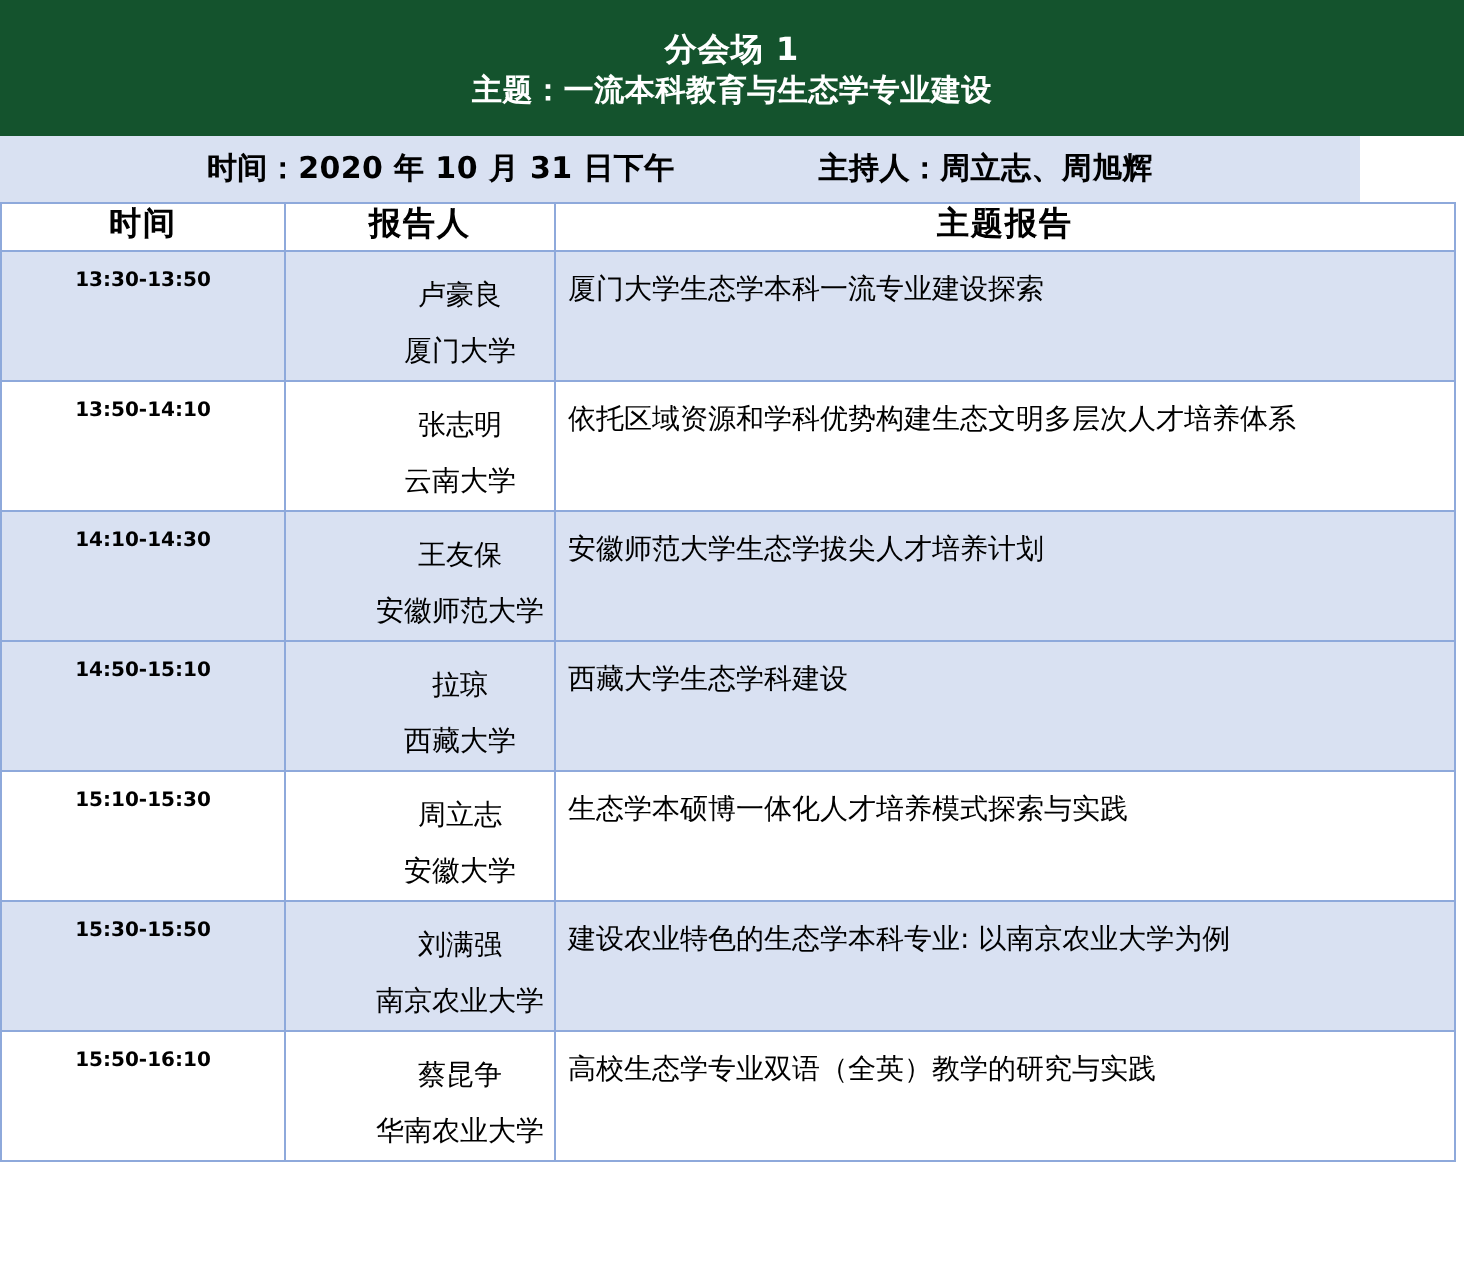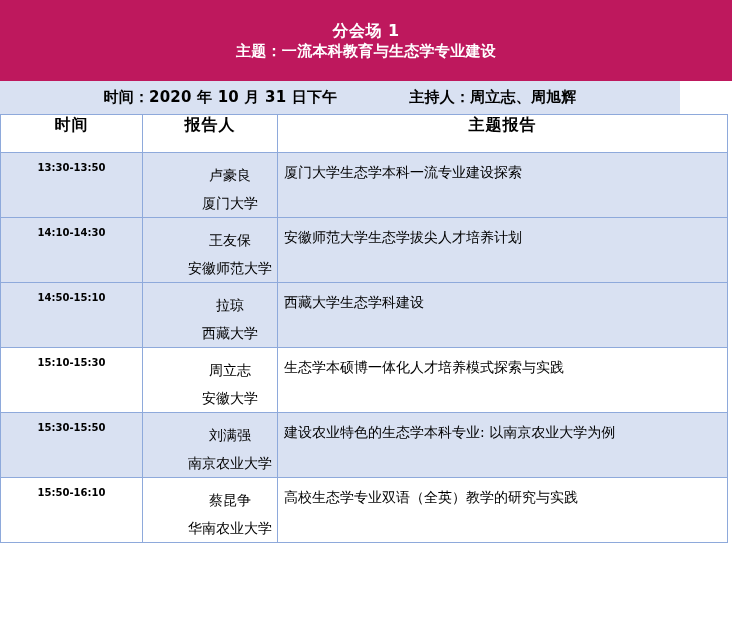--- a/index.html
+++ b/index.html
@@ -17,22 +17,22 @@
     position: relative;
     width: 732px;
     height: 639px;
     background: #ffffff;
     overflow: hidden;
   }
 
   
   .banner {
     width: 732px;
-    height: 81px;
-    background: #be185d;
+    height: 68px;
+    background: #14532d;
     display: flex;
     flex-direction: column;
     align-items: center;
     justify-content: center;
     padding-top: 1px;
   }
   .banner-title {
     color: #ffffff;
     font-size: 16px;
     font-weight: bold;
@@ -80,21 +80,21 @@
   .sched-table col.c-topic { width: 450px; }
 
   .sched-table th, .sched-table td {
     border: 1px solid #8EA9DB;
     padding: 0;
     vertical-align: top;
   }
 
   thead th {
     background: #ffffff;
-    height: 38px;
+    height: 24px;
     font-size: 16px;
     font-weight: bold;
     color: #000000;
     text-align: center;
     vertical-align: middle;
     letter-spacing: 1px;
   }
 
   tbody tr { height: 63px; }
   tbody tr.shade td { background: #D9E1F2; }
@@ -159,20 +159,28 @@
     </thead>
     <tbody id="sched-body">
         <tr class="shade">
           <td class="time-cell">13:30-13:50</td>
           <td class="spk-cell">
             <span class="spk-name">卢豪良</span>
             <span class="spk-org">厦门大学</span>
           </td>
           <td class="topic-cell">厦门大学生态学本科一流专业建设探索</td>
         </tr>
+        <tr class="plain">
+          <td class="time-cell">13:50-14:10</td>
+          <td class="spk-cell">
+            <span class="spk-name">张志明</span>
+            <span class="spk-org">云南大学</span>
+          </td>
+          <td class="topic-cell">依托区域资源和学科优势构建生态文明多层次人才培养体系</td>
+        </tr>
         <tr class="shade">
           <td class="time-cell">14:10-14:30</td>
           <td class="spk-cell">
             <span class="spk-name">王友保</span>
             <span class="spk-org">安徽师范大学</span>
           </td>
           <td class="topic-cell">安徽师范大学生态学拔尖人才培养计划</td>
         </tr>
         <tr class="shade">
           <td class="time-cell">14:50-15:10</td>

